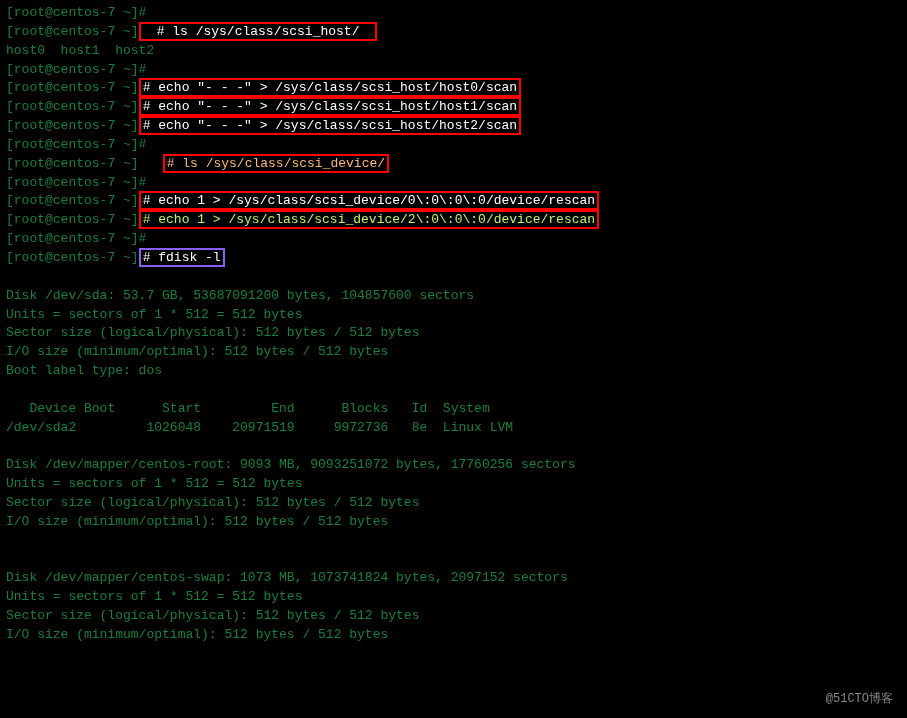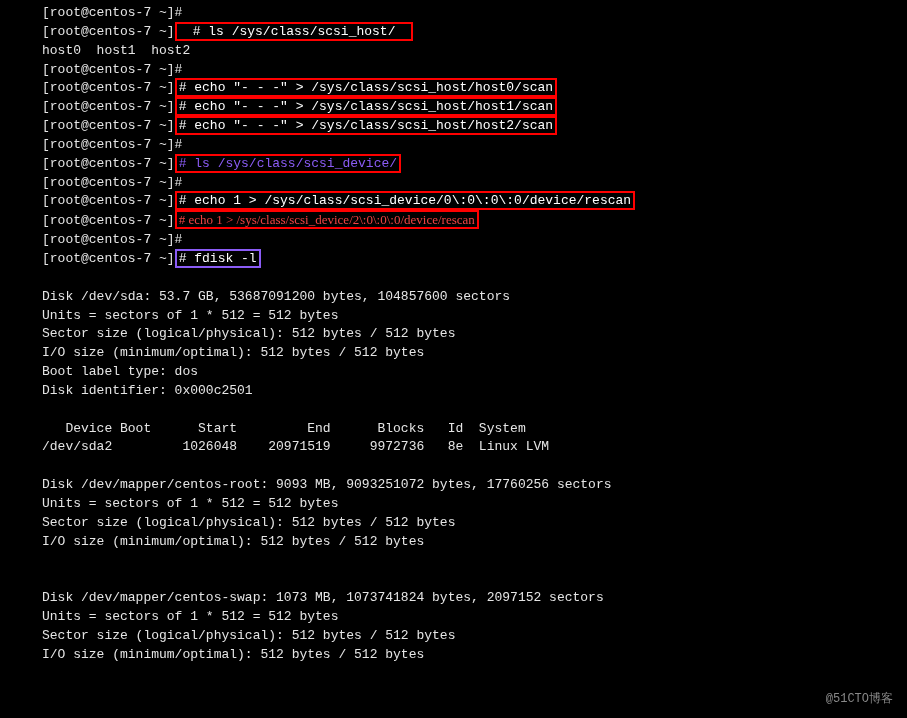--- a/index.html
+++ b/index.html
@@ -16,21 +16,21 @@
     }
     .terminal {
       width: 100%;
       height: 100%;
       position: relative;
     }
     .line {
       white-space: pre;
       display: block;
     }
-    .white { color: #e5e5e5; margin-left: 36px; }
+    .white { color: #15803d; }
     .watermark {
       position: absolute;
       bottom: 6px;
       right: 8px;
       color: #888888;
       font-size: 12px;
       margin-top: 44px;
     }
   </style>
 </head>
@@ -38,33 +38,32 @@
 
 <div class="terminal">
   <span class="line"><span class="white">[root@centos-7 ~]#</span></span>
   <span class="line"><span class="white">[root@centos-7 ~]</span><span style="border:2px solid #ff0000; display:inline; padding:0 16px; color:#ffffff;"># ls /sys/class/scsi_host/</span></span>
   <span class="line"><span class="white">host0  host1  host2</span></span>
   <span class="line"><span class="white">[root@centos-7 ~]#</span></span>
   <span class="line"><span class="white">[root@centos-7 ~]</span><span style="border:2px solid #ff0000; display:inline; padding:0 2px; color:#ffffff;"># echo "- - -" &gt; /sys/class/scsi_host/host0/scan</span></span>
   <span class="line"><span class="white">[root@centos-7 ~]</span><span style="border:2px solid #ff0000; display:inline; padding:0 2px; color:#ffffff;"># echo "- - -" &gt; /sys/class/scsi_host/host1/scan</span></span>
   <span class="line"><span class="white">[root@centos-7 ~]</span><span style="border:2px solid #ff0000; display:inline; padding:0 2px; color:#ffffff;"># echo "- - -" &gt; /sys/class/scsi_host/host2/scan</span></span>
   <span class="line"><span class="white">[root@centos-7 ~]#</span></span>
-  <span class="line"><span class="white">[root@centos-7 ~]</span><span style="border:2px solid #ff0000; display:inline; padding:0 2px; color:#8b5cf6;"># ls /sys/class/scsi_device/</span></span>
+  <span class="line"><span class="white">[root@centos-7 ~]</span><span style="border:2px solid #ff0000; display:inline; padding:0 2px; color:#fdba74;margin-left:24px;"># ls /sys/class/scsi_device/</span></span>
   <span class="line"><span class="white">[root@centos-7 ~]#</span></span>
   <span class="line"><span class="white">[root@centos-7 ~]</span><span style="border:2px solid #ff0000; display:inline; padding:0 2px; color:#ffffff;text-align:center;"># echo 1 &gt; /sys/class/scsi_device/0\:0\:0\:0/device/rescan</span></span>
-  <span class="line"><span class="white">[root@centos-7 ~]</span><span style="border:2px solid #ff0000; display:inline; padding:0 2px; color:#ef4444;font-family:Liberation Serif, serif;"># echo 1 &gt; /sys/class/scsi_device/2\:0\:0\:0/device/rescan</span></span>
+  <span class="line"><span class="white">[root@centos-7 ~]</span><span style="border:2px solid #ff0000; display:inline; padding:0 2px; color:#bef264;"># echo 1 &gt; /sys/class/scsi_device/2\:0\:0\:0/device/rescan</span></span>
   <span class="line"><span class="white">[root@centos-7 ~]#</span></span>
   <span class="line"><span class="white">[root@centos-7 ~]</span><span style="border:2px solid #8b5cf6; display:inline; padding:0 2px; color:#ffffff;"># fdisk -l</span></span>
   <span class="line">&nbsp;</span>
   <span class="line"><span class="white">Disk /dev/sda: 53.7 GB, 53687091200 bytes, 104857600 sectors</span></span>
   <span class="line"><span class="white">Units = sectors of 1 * 512 = 512 bytes</span></span>
   <span class="line"><span class="white">Sector size (logical/physical): 512 bytes / 512 bytes</span></span>
   <span class="line"><span class="white">I/O size (minimum/optimal): 512 bytes / 512 bytes</span></span>
   <span class="line"><span class="white">Boot label type: dos</span></span>
-  <span class="line"><span class="white">Disk identifier: 0x000c2501</span></span>
   <span class="line">&nbsp;</span>
   <span class="line"><span class="white">   Device Boot      Start         End      Blocks   Id  System</span></span>
   <span class="line"><span class="white">/dev/sda2         1026048    20971519     9972736   8e  Linux LVM</span></span>
   <span class="line">&nbsp;</span>
   <span class="line"><span class="white">Disk /dev/mapper/centos-root: 9093 MB, 9093251072 bytes, 17760256 sectors</span></span>
   <span class="line"><span class="white">Units = sectors of 1 * 512 = 512 bytes</span></span>
   <span class="line"><span class="white">Sector size (logical/physical): 512 bytes / 512 bytes</span></span>
   <span class="line"><span class="white">I/O size (minimum/optimal): 512 bytes / 512 bytes</span></span>
   <span class="line">&nbsp;</span>
   <span class="line">&nbsp;</span>

